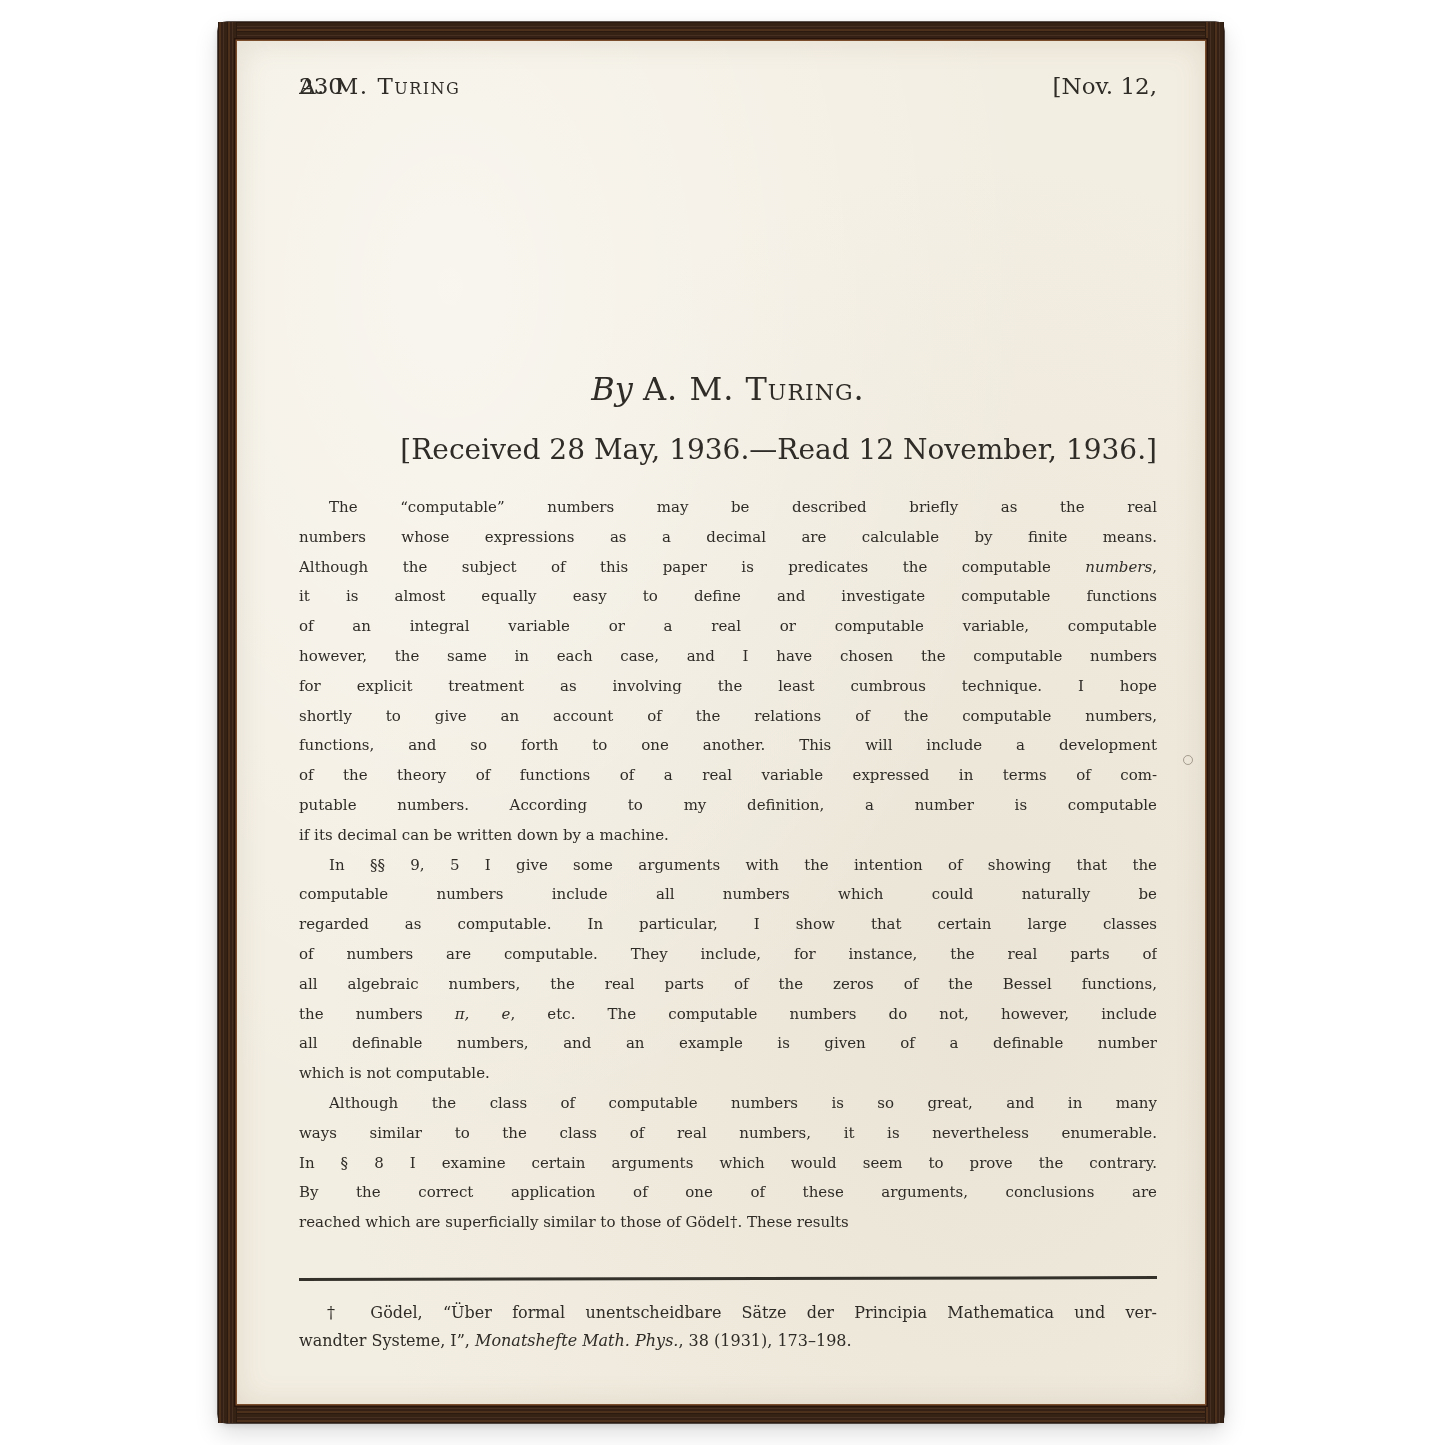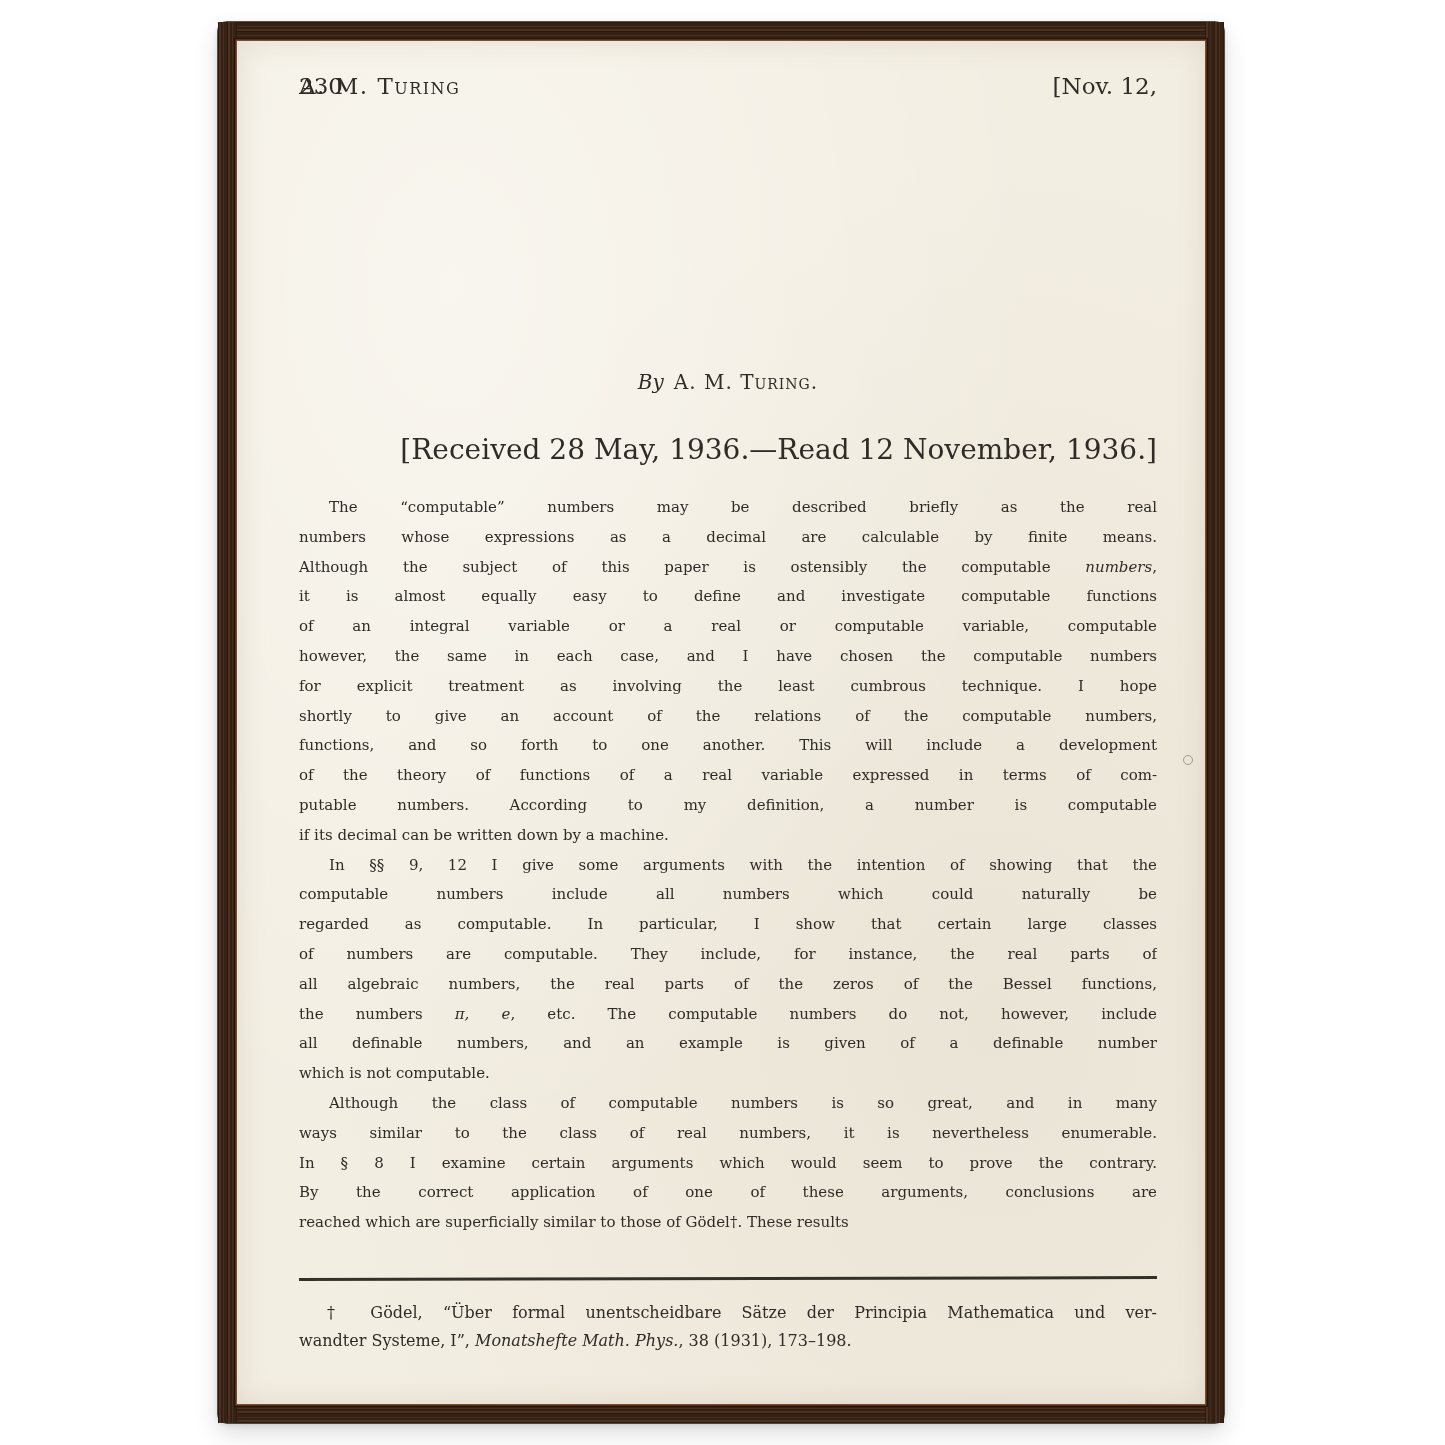--- a/index.html
+++ b/index.html
@@ -42,21 +42,21 @@
     box-shadow:0 0 0 1.5px #7a4e2c, 0 0 0 3px #27130a,
                inset 0 0 30px rgba(130,110,80,.16);
   }
   .text-col{position:absolute;left:62px;top:0;width:858px;height:100%;overflow:hidden;}
   .hdr{position:absolute;top:32px;left:0;right:0;height:30px;font-size:23px;}
   .hdr .pg{position:absolute;left:0;}
   .hdr .run{position:absolute;left:0;right:0;text-align:left;font-variant:small-caps;letter-spacing:1.5px;}
   .hdr .dt{position:absolute;right:0;}
   .ttl{position:absolute;top:227px;left:0;right:0;text-align:center;
        font-size:27px;line-height:34px;letter-spacing:1px;word-spacing:9px;}
-  .byline{position:absolute;top:329px;left:0;right:0;text-align:center;font-size:20px;}
+  .byline{position:absolute;top:329px;left:0;right:0;text-align:center;font-size:32px;}
   .byline .by{font-style:italic;margin-right:10px;}
   .byline .auth{font-variant:small-caps;letter-spacing:1px;}
   .recv{position:absolute;top:392px;left:0;right:0;text-align:right;font-size:28px;}
   .bodytext{position:absolute;top:452px;left:0;width:858px;font-size:15px;}
   .bodytext .tline{line-height:29.8px;}
   .tline{white-space:nowrap;overflow:hidden;}
   .just{text-align:justify;text-align-last:justify;}
   .indent{padding-left:30px;}
   .it{font-style:italic;}
   .fn-rule{position:absolute;top:1236px;left:-6px;width:868px;height:3px;
@@ -90,33 +90,33 @@
       <div class="byline">
         <span class="by">By</span><span class="auth">A. M. Turing.</span>
       </div>
 
       <div class="recv">[Received 28 May, 1936.—Read 12 November, 1936.]</div>
 
       <div class="bodytext">
           <div>
             <div class="tline just indent"><span>The “computable” numbers may be described briefly as the real</span></div>
             <div class="tline just"><span>numbers whose expressions as a decimal are calculable by finite means.</span></div>
-            <div class="tline just"><span>Although the subject of this paper is ostensibly the computable </span><span class="it">numbers</span><span>,</span></div>
+            <div class="tline just"><span>Although the subject of this paper is predicates the computable </span><span class="it">numbers</span><span>,</span></div>
             <div class="tline just"><span>it is almost equally easy to define and investigate computable functions</span></div>
             <div class="tline just"><span>of an integral variable or a real or computable variable, computable</span></div>
             <div class="tline just"><span>however, the same in each case, and I have chosen the computable numbers</span></div>
             <div class="tline just"><span>for explicit treatment as involving the least cumbrous technique. I hope</span></div>
             <div class="tline just"><span>shortly to give an account of the relations of the computable numbers,</span></div>
             <div class="tline just"><span>functions, and so forth to one another. This will include a development</span></div>
             <div class="tline just"><span>of the theory of functions of a real variable expressed in terms of com-</span></div>
             <div class="tline just"><span>putable numbers. According to my definition, a number is computable</span></div>
             <div class="tline"><span>if its decimal can be written down by a machine.</span></div>
           </div>
           <div>
-            <div class="tline just indent"><span>In §§ 9, 12 I give some arguments with the intention of showing that the</span></div>
+            <div class="tline just indent"><span>In §§ 9, 5 I give some arguments with the intention of showing that the</span></div>
             <div class="tline just"><span>computable numbers include all numbers which could naturally be</span></div>
             <div class="tline just"><span>regarded as computable. In particular, I show that certain large classes</span></div>
             <div class="tline just"><span>of numbers are computable. They include, for instance, the real parts of</span></div>
             <div class="tline just"><span>all algebraic numbers, the real parts of the zeros of the Bessel functions,</span></div>
             <div class="tline just"><span>the numbers </span><span class="it">π, e</span><span>, etc. The computable numbers do not, however, include</span></div>
             <div class="tline just"><span>all definable numbers, and an example is given of a definable number</span></div>
             <div class="tline"><span>which is not computable.</span></div>
           </div>
           <div>
             <div class="tline just indent"><span>Although the class of computable numbers is so great, and in many</span></div>

